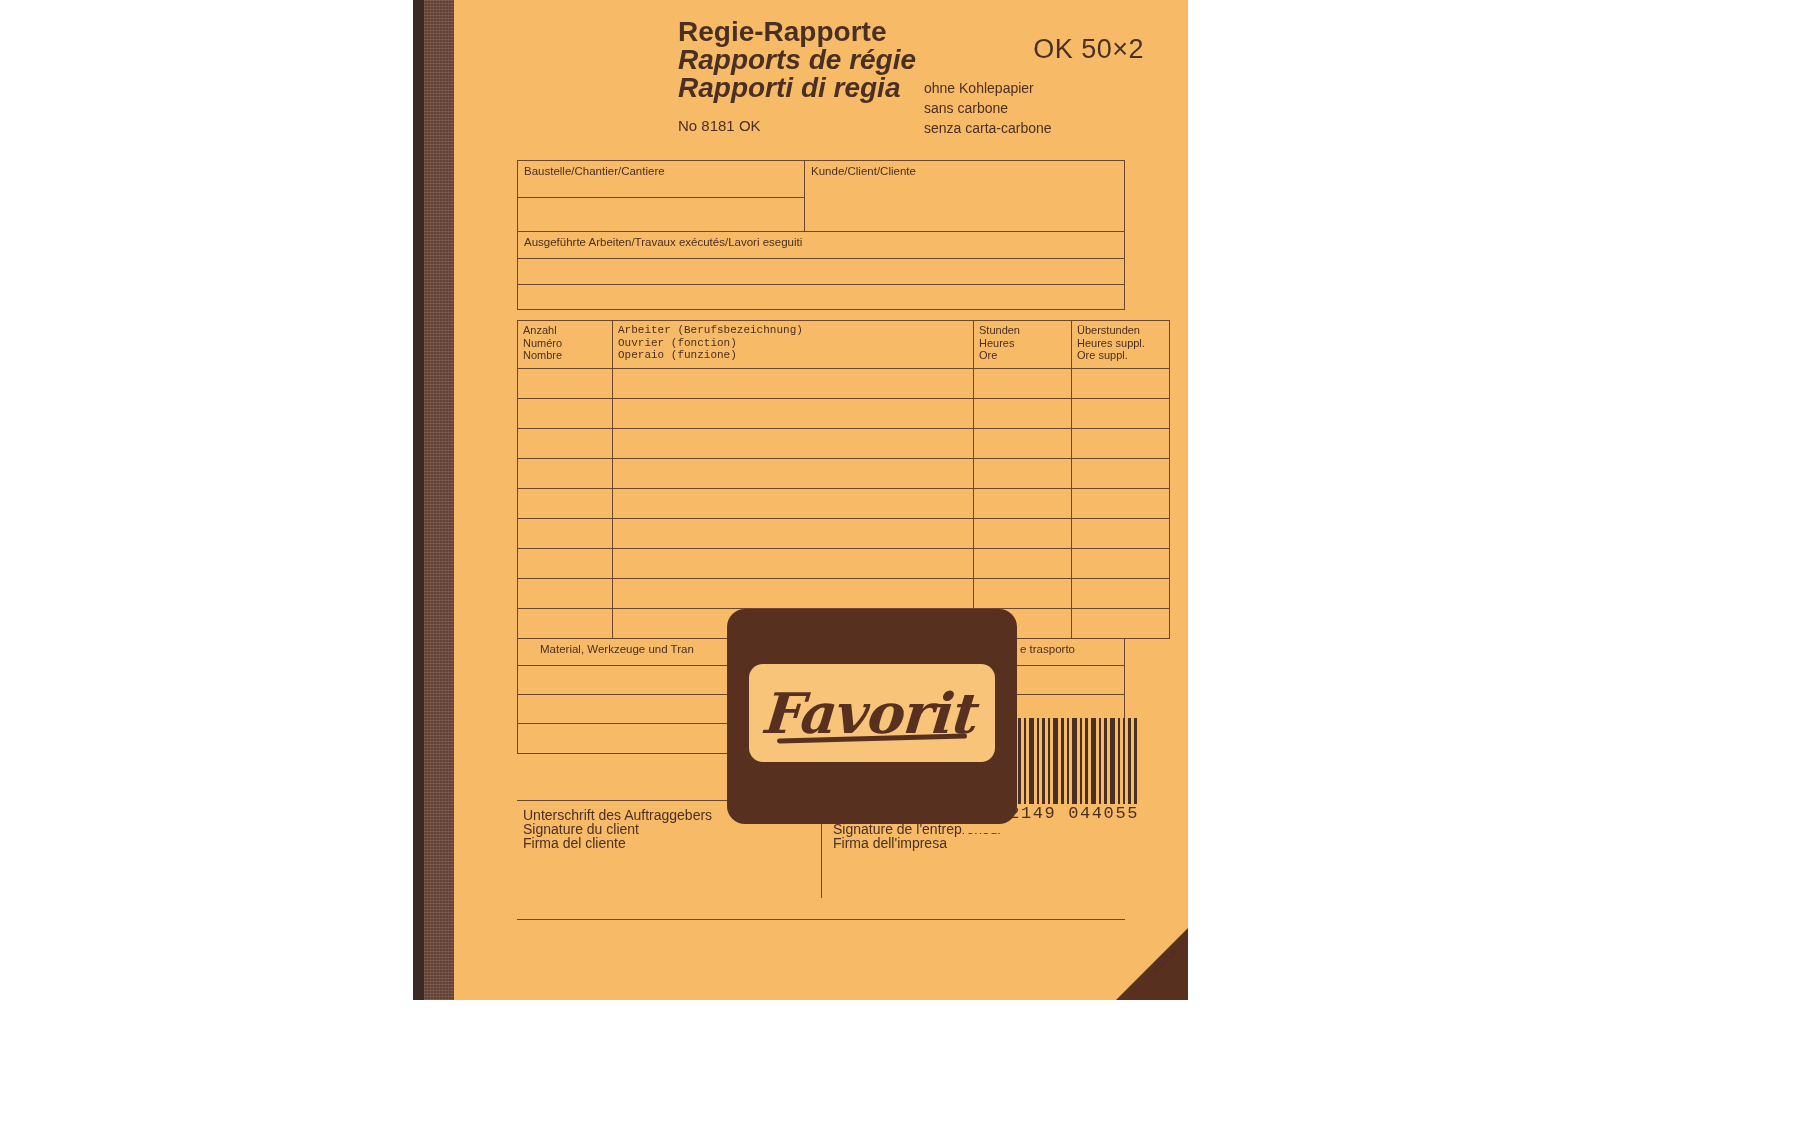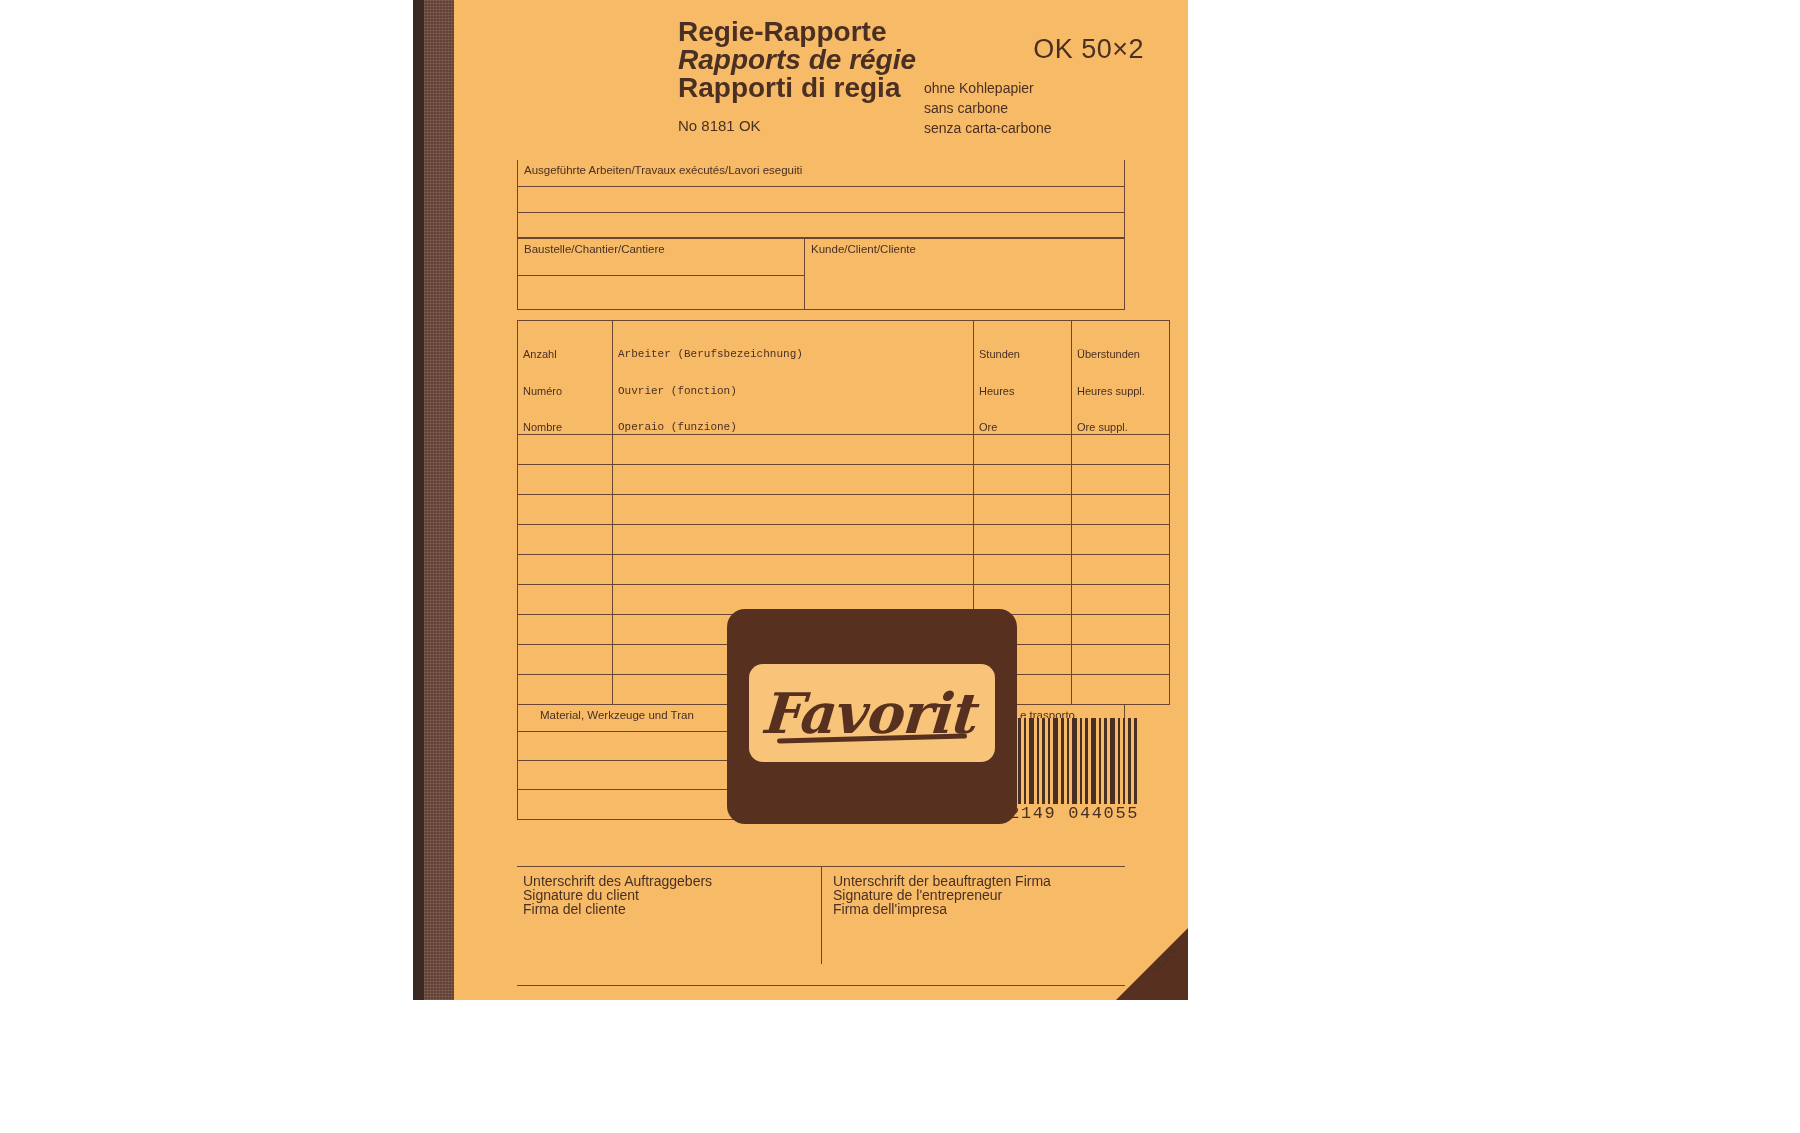--- a/index.html
+++ b/index.html
@@ -62,21 +62,21 @@
     top: 18px;
   }
   .title-line {
     font-size: 28px;
     font-weight: bold;
     color: #4a2f23;
     line-height: 28px;
     white-space: nowrap;
   }
   .title-line.l2 { font-style: italic; }
-  .title-line.l3 { }
+  .title-line.l3 { font-style: italic; }
   .doc-no {
     position: absolute;
     left: 224px;
     top: 117px;
     font-size: 15px;
     color: #4a2f23;
     white-space: nowrap;
   }
   .code {
     position: absolute;
@@ -172,21 +172,21 @@
   }
   .table th {
     height: 44px;
     font-weight: normal;
     text-align: left;
     padding: 3px 5px 0 5px;
     font-size: 11px;
     line-height: 12.5px;
     vertical-align: top;
   }
-  .th-sub { display: block; margin-top: 24px; }
+  .th-sub { display: block; }
   .c-anzahl { width: 84px; }
   .c-arbeiter { width: 350px; font-family: Liberation Mono, monospace; }
   .c-stunden { width: 87px; }
   .c-uber { width: 87px; }
 
   
   .block-mat {
     width: 608px;
     height: 115px;
     margin-top: 0;
@@ -334,35 +334,35 @@
       <div class="code">OK 50×2</div>
       <div class="carbon-note">
         <div>ohne Kohlepapier</div>
         <div>sans carbone</div>
         <div>senza carta-carbone</div>
       </div>
     </div>
 
     <div class="form">
 
-      <div class="box block-works">
-        <span class="lbl" style="left:6px; top:4px;">Ausgeführte Arbeiten/Travaux exécutés/Lavori eseguiti</span>
-        <div class="hline1"></div>
-        <div class="hline2"></div>
-      </div>
-
       <div class="box block-top">
         <div class="col left">
           <span class="lbl" style="left:6px; top:4px;">Baustelle/Chantier/Cantiere</span>
           <div class="midline"></div>
         </div>
         <div class="col right">
           <span class="lbl" style="left:6px; top:4px;">Kunde/Client/Cliente</span>
 
         </div>
+      </div>
+
+      <div class="box block-works">
+        <span class="lbl" style="left:6px; top:4px;">Ausgeführte Arbeiten/Travaux exécutés/Lavori eseguiti</span>
+        <div class="hline1"></div>
+        <div class="hline2"></div>
       </div>
 
       <table class="table">
         <thead>
           <tr>
             <th class="c-anzahl">
               <span class="th-sub">Anzahl</span>
               <span class="th-sub">Numéro</span>
               <span class="th-sub">Nombre</span>
             </th>

